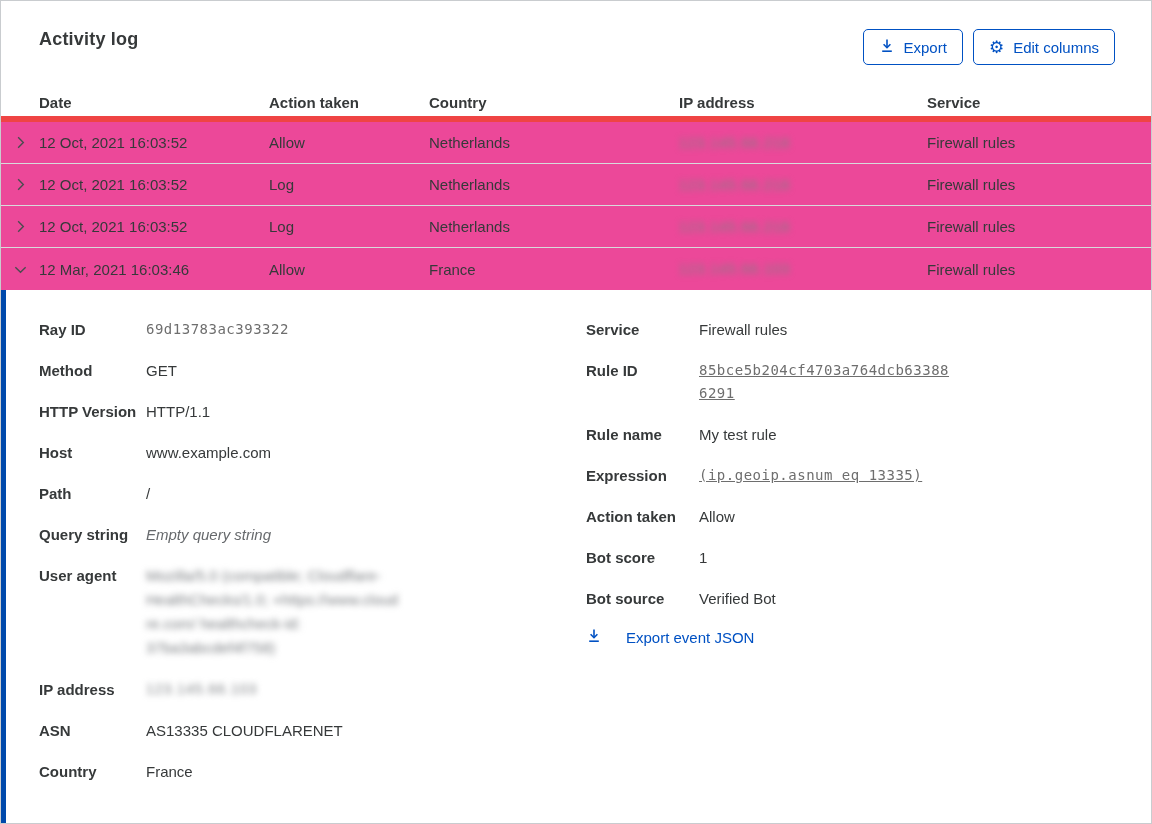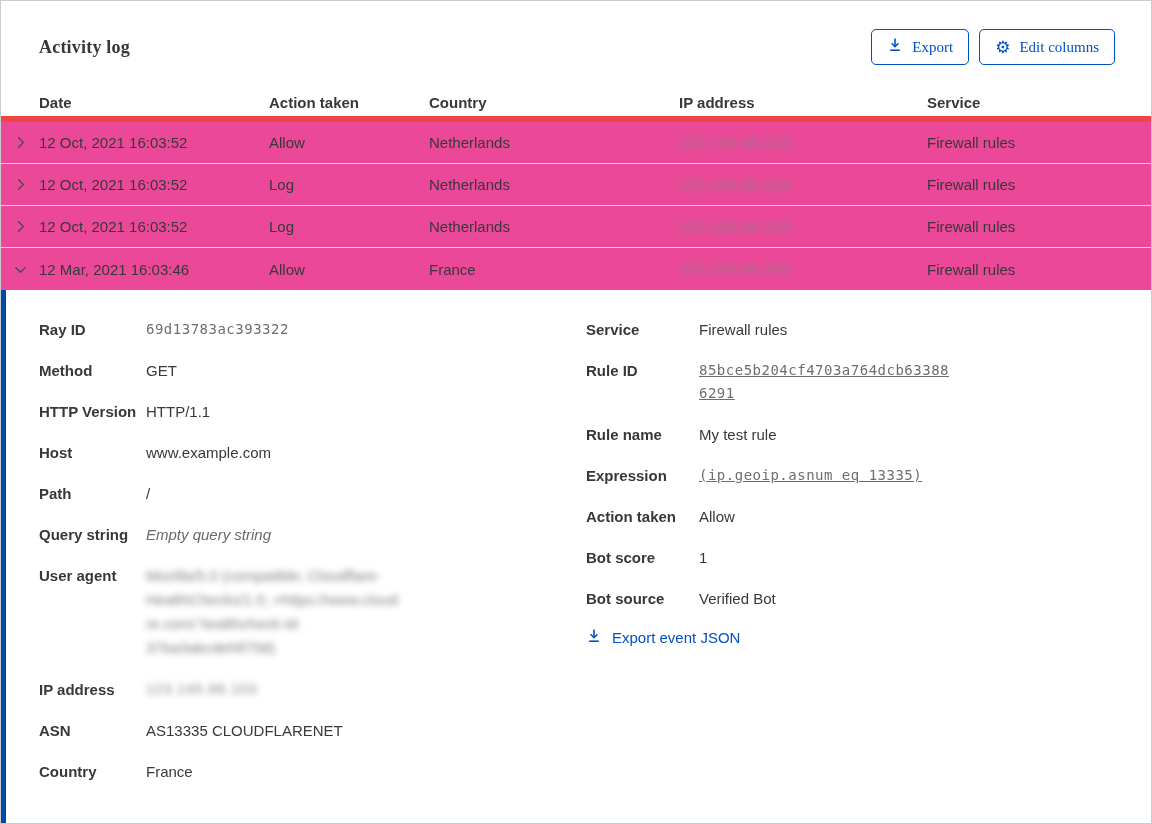--- a/index.html
+++ b/index.html
@@ -11,24 +11,22 @@
     border: 1px solid #c9cccf;
     overflow: hidden;
     display: flex;
     flex-direction: column;
   }
 
   
   .topbar {
     display: flex;
     justify-content: space-between;
-    align-items: center;
     padding: 28px 36px 24px 38px;
     height: 88px;
-    font-family: Liberation Serif, serif;
   }
   .page-title { font-size: 18px; font-weight: 700; letter-spacing: .2px; }
   .btn-group { display: flex; gap: 10px; }
   .btn {
     display: flex; align-items: center; gap: 9px;
     height: 36px; padding: 16px 15px;
     background: #fff;
     border: 1px solid #0051c3; border-radius: 5px;
     color: #0051c3; font-size: 15px;
     font-family: inherit;
@@ -83,21 +81,21 @@
   .dvalue { min-width: 0; }
   .mono {
     font-family: "DejaVu Sans Mono", "Liberation Mono", monospace;
     font-size: 14px; color: #6e6e6e; letter-spacing: .5px;
   }
   .col-right .dvalue.mono { max-width: 256px; word-break: break-all; text-decoration: underline; }
   .italic { font-style: italic; color: #66696c; }
   .ua-line { width: 252px; line-height: 24px; white-space: nowrap; overflow: hidden; }
 
   .export-link {
-    display: flex; align-items: center; gap: 10px;
+    display: flex; align-items: center; gap: 24px;
     color: #0051c3; font-size: 15px;
     margin-top: 4px;
     cursor: pointer;
   }
 </style>
 </head>
 <body>
 
 <div class="topbar">
   <div class="page-title">Activity log</div>

